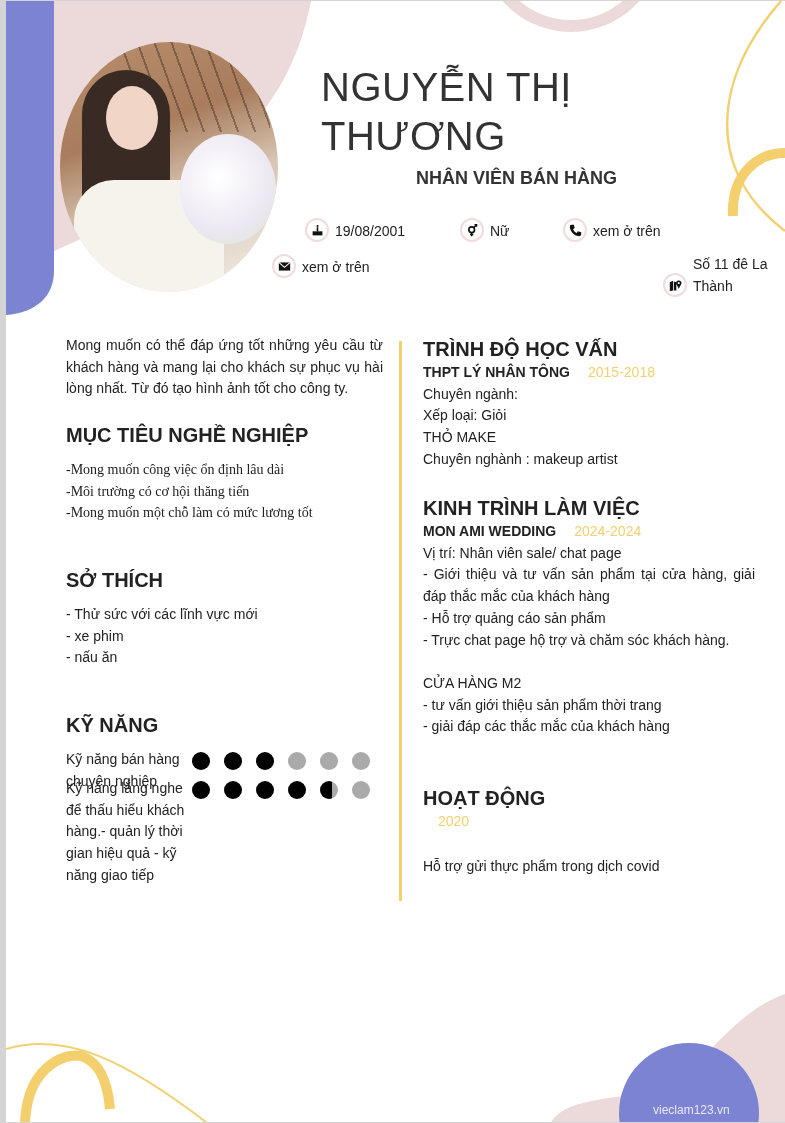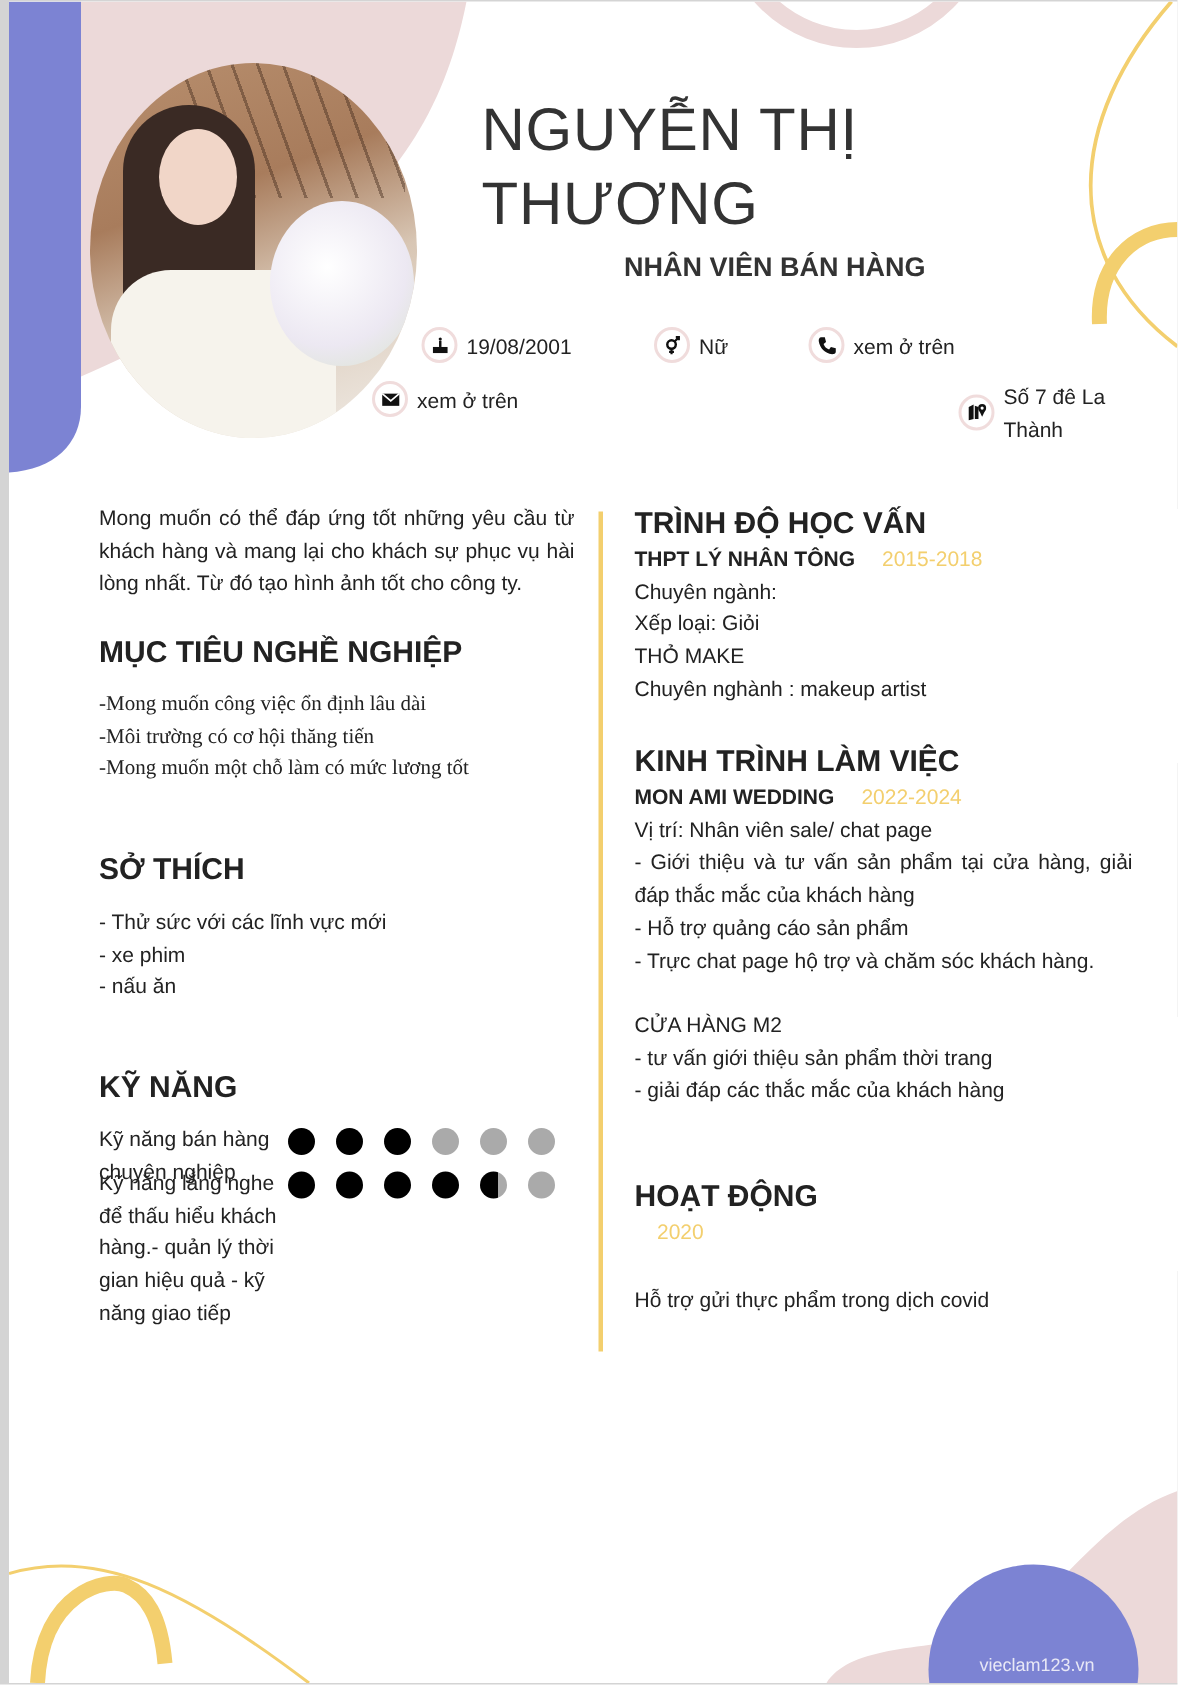--- a/index.html
+++ b/index.html
@@ -29,21 +29,21 @@
 
   .name {
     position: absolute; left: 315px; top: 62px; width: 300px;
     font-size: 40px; line-height: 49px; color: #333; font-weight: normal;
     letter-spacing: 0.5px;
   }
   .job {
     position: absolute; left: 410px; top: 167px;
     font-size: 18px; font-weight: bold; color: #333;
   }
-  .contact { position: absolute; display: flex; align-items: center; font-size: 14px; color: #222; line-height: 22px; }
+  .contact { position: absolute; display: flex; align-items: flex-end; font-size: 14px; color: #222; line-height: 22px; margin-left: 24px; }
   .contact .ic {
     width: 24px; height: 24px; border-radius: 50%; border: 2px solid #f0dcdc;
     display: flex; align-items: center; justify-content: center;
     margin-right: 6px; box-sizing: border-box; background: #fff; flex: none; margin-top: -1px;
   }
   .contact .ic svg { width: 13px; height: 13px; }
 
   .col { position: absolute; font-size: 14px; line-height: 21.7px; color: #222; }
   .section-title { font-size: 20px; font-weight: bold; color: #222; margin: 0; line-height: 26px; }
   .justify { text-align: justify; }
@@ -127,21 +127,21 @@
   </div>
   <div class="contact" style="left:633px; top:252px; width:120px;">
     <span class="ic">
       <svg viewBox="0 0 16 16">
           <path d="M1 4 L5 2 L5 14 L1 15 Z M6 3 L9 4 L9 14 L6 14 Z" fill="#111"></path>
           <circle cx="12" cy="5" r="3.3" fill="#111"></circle>
           <circle cx="12" cy="5" r="1.3" fill="#fff"></circle>
           <path d="M9.5 7 L12 12 L14.5 7 Z" fill="#111"></path>
         </svg>
     </span>
-    <span>Số 7 đê La Thành</span>
+    <span>Số 11 đê La Thành</span>
   </div>
 
   <div class="col justify" style="left:60px; top:334px; width:317px;">Mong muốn có thể đáp ứng tốt những yêu cầu từ khách hàng và mang lại cho khách sự phục vụ hài lòng nhất. Từ đó tạo hình ảnh tốt cho công ty.</div>
 
   <div class="col" style="left:60px; top:421px; width:320px;">
     <h2 class="section-title">MỤC TIÊU NGHỀ NGHIỆP</h2>
     <div style="margin-top:11px;font-family:Liberation Serif, serif;">
       <div>-Mong muốn công việc ổn định lâu dài</div>
       <div>-Môi trường có cơ hội thăng tiến</div>
       <div>-Mong muốn một chỗ làm có mức lương tốt</div>
@@ -189,21 +189,21 @@
     <h2 class="section-title">TRÌNH ĐỘ HỌC VẤN</h2>
     <div><span class="org">THPT LÝ NHÂN TÔNG</span><span class="year">2015-2018</span></div>
     <div>Chuyên ngành:</div>
     <div>Xếp loại: Giỏi</div>
     <div>THỎ MAKE</div>
     <div>Chuyên nghành : makeup artist</div>
   </div>
 
   <div class="col" style="left:417px; top:494px; width:332px;">
     <h2 class="section-title">KINH TRÌNH LÀM VIỆC</h2>
-    <div><span class="org">MON AMI WEDDING</span><span class="year">2022-2024</span></div>
+    <div><span class="org">MON AMI WEDDING</span><span class="year">2024-2024</span></div>
     <div class="justify">Vị trí: Nhân viên sale/ chat page</div>
     <div class="justify" style="text-align-last:left;">- Giới thiệu và tư vấn sản phẩm tại cửa hàng, giải đáp thắc mắc của khách hàng</div>
     <div class="justify">- Hỗ trợ quảng cáo sản phẩm</div>
     <div class="justify">- Trực chat page hộ trợ và chăm sóc khách hàng.</div>
     <div style="height:21.7px;"></div>
     <div>CỬA HÀNG M2</div>
     <div>- tư vấn giới thiệu sản phẩm thời trang</div>
     <div>- giải đáp các thắc mắc của khách hàng</div>
   </div>
 

